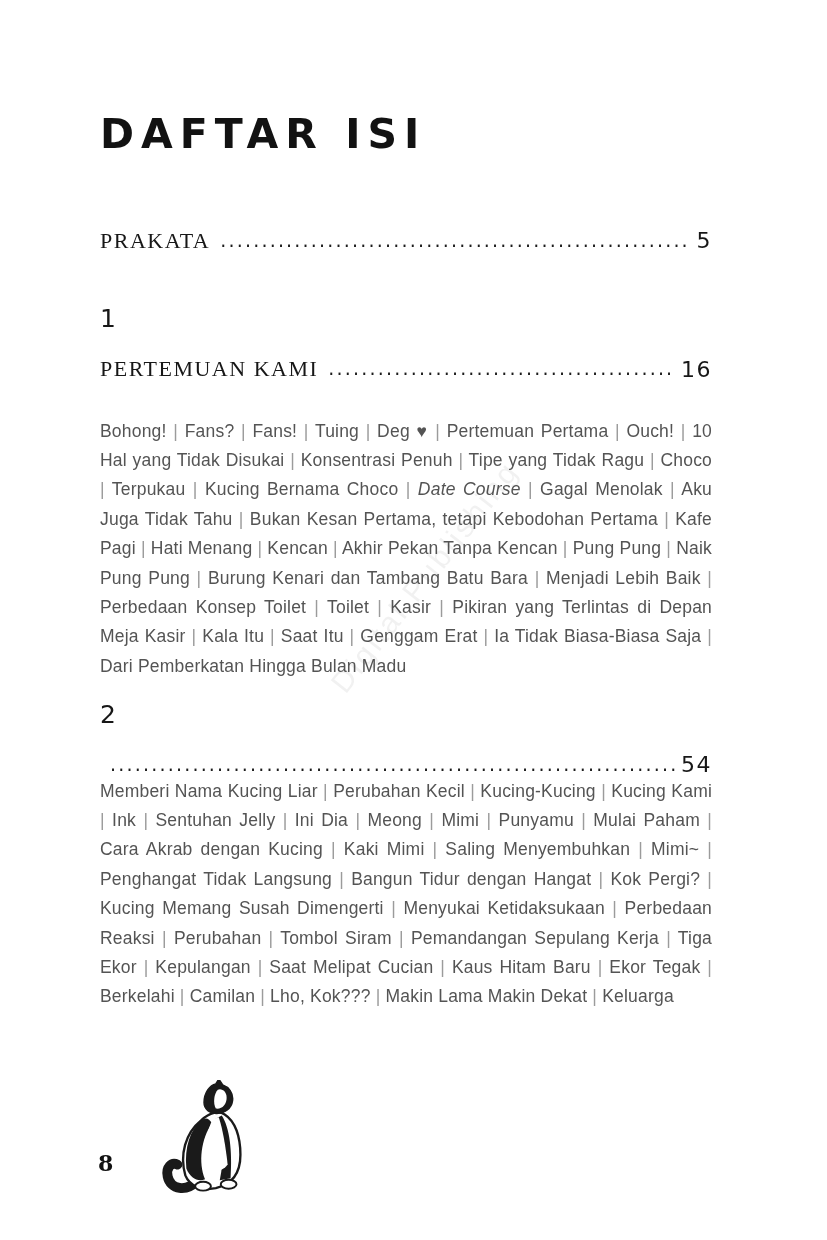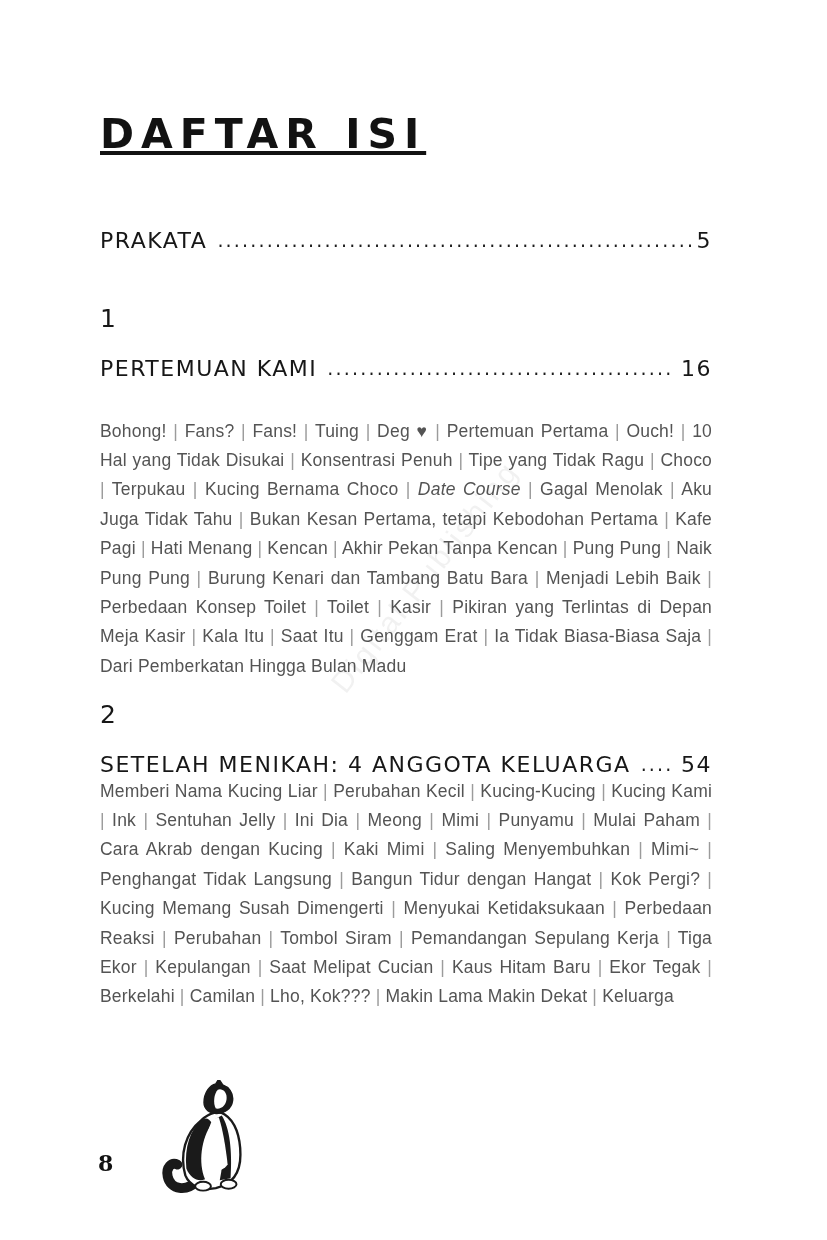--- a/index.html
+++ b/index.html
@@ -17,36 +17,35 @@
   .book-title {
     position: absolute;
     left: 100px;
     top: 110px;
     font-family: "DejaVu Sans", sans-serif;
     font-weight: 800;
     font-size: 41px;
     letter-spacing: 7px;
     color: #121212;
     white-space: nowrap;
-    text-decoration: underline;
   }
   
   .toc-row {
     position: absolute;
     left: 100px;
     width: 612px;
     display: flex;
     align-items: baseline;
     font-family: "DejaVu Sans", sans-serif;
     font-size: 22px;
     letter-spacing: 1.5px;
     color: #171717;
     white-space: nowrap;
   }
-  .toc-row .label { flex: 0 0 auto; }
+  .toc-row .label { flex: 0 0 auto; font-family: Liberation Serif, serif; }
   .toc-row .leader {
     flex: 1 1 auto;
     overflow: hidden;
     margin: 0 6px 0 10px;
     font-size: 19px;
     letter-spacing: 2.2px;
     color: #1c1c1c;
     position: relative;
     top: -1px;
   }
@@ -131,21 +130,20 @@
     <span class="label">PERTEMUAN KAMI</span>
     <span class="leader">........................................................................................................................................................................</span>
     <span class="pagenum">16</span>
   </div>
 
   <p class="topics topics-ch1"><span>Bohong!</span><span class="sep"> | </span><span>Fans?</span><span class="sep"> | </span><span>Fans!</span><span class="sep"> | </span><span>Tuing</span><span class="sep"> | </span><span>Deg ♥</span><span class="sep"> | </span><span>Pertemuan Pertama</span><span class="sep"> | </span><span>Ouch!</span><span class="sep"> | </span><span>10 Hal yang Tidak Disukai</span><span class="sep"> | </span><span>Konsentrasi Penuh</span><span class="sep"> | </span><span>Tipe yang Tidak Ragu</span><span class="sep"> | </span><span>Choco</span><span class="sep"> | </span><span>Terpukau</span><span class="sep"> | </span><span>Kucing Bernama Choco</span><span class="sep"> | </span><span class="italic">Date Course</span><span class="sep"> | </span><span>Gagal Menolak</span><span class="sep"> | </span><span>Aku Juga Tidak Tahu</span><span class="sep"> | </span><span>Bukan Kesan Pertama, tetapi Kebodohan Pertama</span><span class="sep"> | </span><span>Kafe Pagi</span><span class="sep"> | </span><span>Hati Menang</span><span class="sep"> | </span><span>Kencan</span><span class="sep"> | </span><span>Akhir Pekan Tanpa Kencan</span><span class="sep"> | </span><span>Pung Pung</span><span class="sep"> | </span><span>Naik Pung Pung</span><span class="sep"> | </span><span>Burung Kenari dan Tambang Batu Bara</span><span class="sep"> | </span><span>Menjadi Lebih Baik</span><span class="sep"> | </span><span>Perbedaan Konsep Toilet</span><span class="sep"> | </span><span>Toilet</span><span class="sep"> | </span><span>Kasir</span><span class="sep"> | </span><span>Pikiran yang Terlintas di Depan Meja Kasir</span><span class="sep"> | </span><span>Kala Itu</span><span class="sep"> | </span><span>Saat Itu</span><span class="sep"> | </span><span>Genggam Erat</span><span class="sep"> | </span><span>Ia Tidak Biasa-Biasa Saja</span><span class="sep"> | </span><span>Dari Pemberkatan Hingga Bulan Madu</span></p>
 
   <div class="chapter-num num-2">2</div>
 
   <div class="toc-row row-ch2">
-    <span class="label">SETELAH MENIKAH: 4 ANGGOTA KELUARGA</span>
     <span class="leader">........................................................................................................................................................................</span>
     <span class="pagenum">54</span>
   </div>
 
   <p class="topics topics-ch2"><span>Memberi Nama Kucing Liar</span><span class="sep"> | </span><span>Perubahan Kecil</span><span class="sep"> | </span><span>Kucing-Kucing</span><span class="sep"> | </span><span>Kucing Kami</span><span class="sep"> | </span><span>Ink</span><span class="sep"> | </span><span>Sentuhan Jelly</span><span class="sep"> | </span><span>Ini Dia</span><span class="sep"> | </span><span>Meong</span><span class="sep"> | </span><span>Mimi</span><span class="sep"> | </span><span>Punyamu</span><span class="sep"> | </span><span>Mulai Paham</span><span class="sep"> | </span><span>Cara Akrab dengan Kucing</span><span class="sep"> | </span><span>Kaki Mimi</span><span class="sep"> | </span><span>Saling Menyembuhkan</span><span class="sep"> | </span><span>Mimi~</span><span class="sep"> | </span><span>Penghangat Tidak Langsung</span><span class="sep"> | </span><span>Bangun Tidur dengan Hangat</span><span class="sep"> | </span><span>Kok Pergi?</span><span class="sep"> | </span><span>Kucing Memang Susah Dimengerti</span><span class="sep"> | </span><span>Menyukai Ketidaksukaan</span><span class="sep"> | </span><span>Perbedaan Reaksi</span><span class="sep"> | </span><span>Perubahan</span><span class="sep"> | </span><span>Tombol Siram</span><span class="sep"> | </span><span>Pemandangan Sepulang Kerja</span><span class="sep"> | </span><span>Tiga Ekor</span><span class="sep"> | </span><span>Kepulangan</span><span class="sep"> | </span><span>Saat Melipat Cucian</span><span class="sep"> | </span><span>Kaus Hitam Baru</span><span class="sep"> | </span><span>Ekor Tegak</span><span class="sep"> | </span><span>Berkelahi</span><span class="sep"> | </span><span>Camilan</span><span class="sep"> | </span><span>Lho, Kok???</span><span class="sep"> | </span><span>Makin Lama Makin Dekat</span><span class="sep"> | </span><span>Keluarga</span></p>
 
   <div class="watermark">Digital Publishing</div>
 
   <svg class="cat" viewBox="0 0 100 120" xmlns="http://www.w3.org/2000/svg">
 

